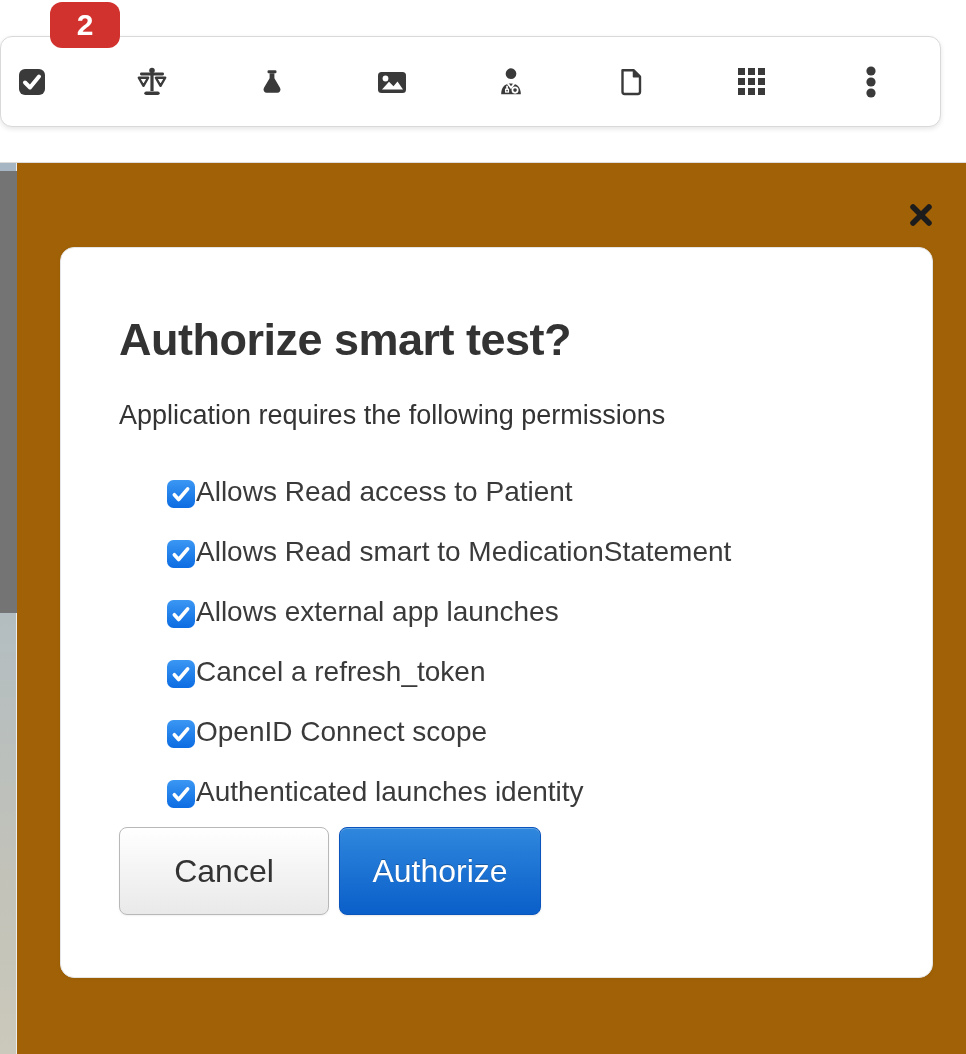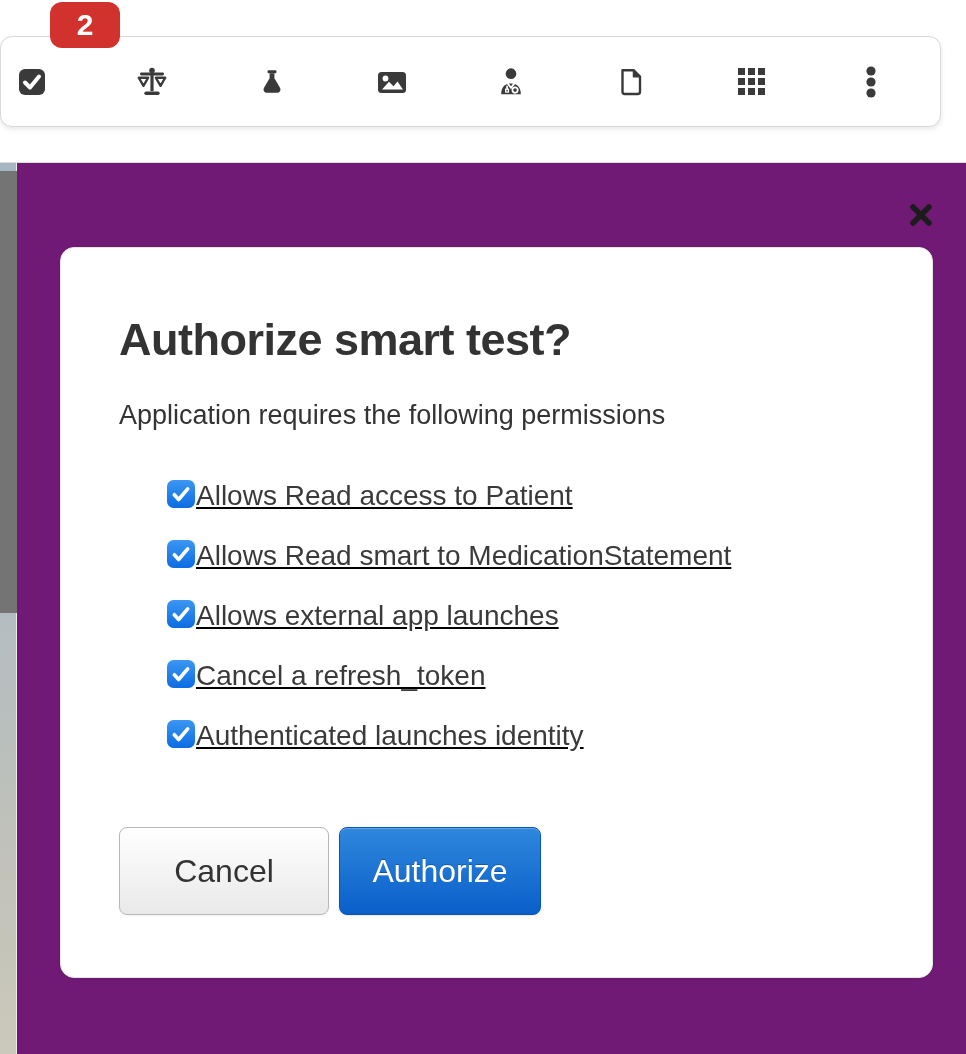--- a/index.html
+++ b/index.html
@@ -42,21 +42,21 @@
     color: #ffffff;
     font-size: 30px; font-weight: bold;
     display: flex; align-items: center; justify-content: center;
     z-index: 5;
   }
 
   
   .overlay {
     position: absolute;
     left: 0; top: 162px; right: 0; bottom: 0;
-    background: #701a75;
+    background: #a16207;
     border-top: 1px solid #dcdcdc;
     padding-left: 8px;
   }
 
   .scrollbar-track {
     position: absolute;
     left: 0; top: 0; bottom: 0;
     width: 17px;
     background: linear-gradient(#a7b6c3 0%, #b0bcc2 45%, #c2c2b9 80%, #cbc9bb 100%);
     border-right: 1px solid #ececec;
@@ -99,24 +99,23 @@
     left: 58px; top: 152px;
     font-size: 27px;
     color: #333333;
   }
   .permissions {
     position: absolute;
     left: 106px; top: 232px;
   }
   .perm-row {
     display: flex;
-    align-items: flex-start;
+    align-items: flex-end;
     height: 28px;
     margin-bottom: 32px;
-    text-decoration: underline;
   }
   .perm-checkbox {
     width: 28px; height: 28px;
     border-radius: 6.5px;
     background: linear-gradient(#3b97f3, #0c6ce2);
     display: flex; align-items: center; justify-content: center;
     cursor: pointer;
     flex: none;
   }
   .perm-checkbox svg { display: block; }
@@ -293,20 +292,28 @@
 
   <div class="perm-row">
     <div class="perm-checkbox">
       <svg width="22" height="22" viewBox="0 0 28 28">
         <polyline points="5.5,15 11,21 22.5,7.5" fill="none" stroke="#ffffff" stroke-width="4.6" stroke-linecap="round" stroke-linejoin="round"></polyline>
       </svg>
     </div>
     <span class="perm-label">Cancel a refresh_token</span>
   </div>
 
+  <div class="perm-row">
+    <div class="perm-checkbox">
+      <svg width="22" height="22" viewBox="0 0 28 28">
+        <polyline points="5.5,15 11,21 22.5,7.5" fill="none" stroke="#ffffff" stroke-width="4.6" stroke-linecap="round" stroke-linejoin="round"></polyline>
+      </svg>
+    </div>
+    <span class="perm-label">OpenID Connect scope</span>
+  </div>
 
   <div class="perm-row">
     <div class="perm-checkbox">
       <svg width="22" height="22" viewBox="0 0 28 28">
         <polyline points="5.5,15 11,21 22.5,7.5" fill="none" stroke="#ffffff" stroke-width="4.6" stroke-linecap="round" stroke-linejoin="round"></polyline>
       </svg>
     </div>
     <span class="perm-label">Authenticated launches identity</span>
   </div>
 </div>

